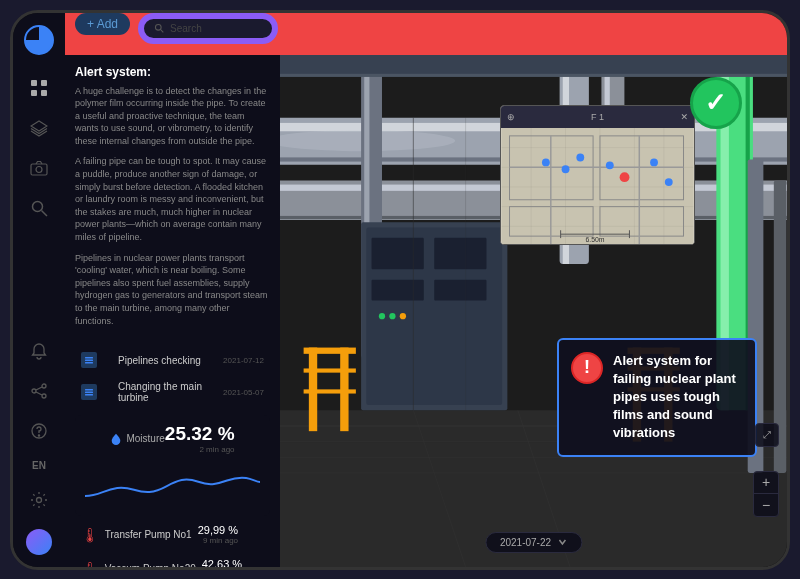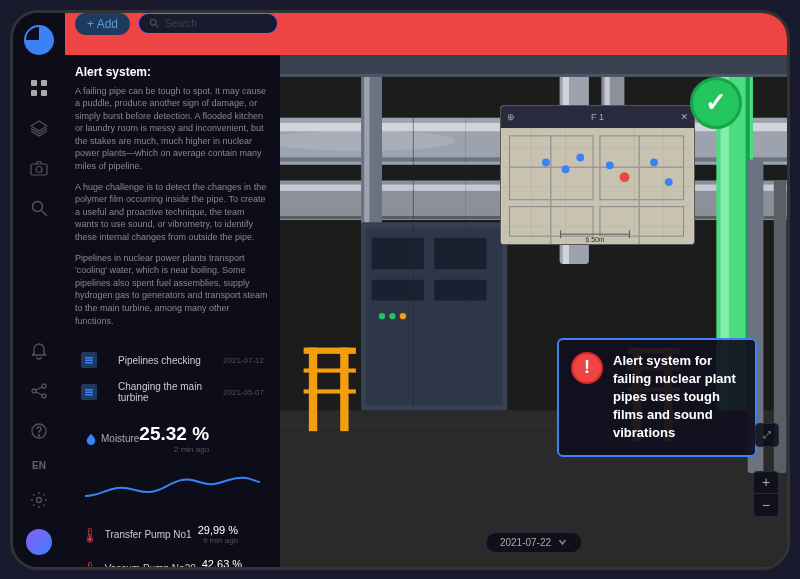--- a/index.html
+++ b/index.html
@@ -106,21 +106,21 @@
       font-size: 12px;
       cursor: pointer;
       display: flex;
       align-items: center;
       gap: 4px;
       white-space: nowrap;
     }
 
     .search-bar {
       background: #1a1a2e;
-      border: 1px solid #8b5cf6;
+      border: 6px solid #8b5cf6;
       border-radius: 16px;
       padding: 4px 10px;
       font-size: 11px;
       color: #666;
       width: 140px;
       display: flex;
       align-items: center;
       gap: 6px;
     }
 
@@ -228,21 +228,21 @@
     .moisture-widget {
       background: #0d0d1a;
       border-radius: 6px;
       padding: 8px 10px;
       margin-top: 4px;
     }
 
     .moisture-header {
       display: flex;
       align-items: center;
-      justify-content: flex-start;
+      justify-content: center;
     }
 
     .moisture-label {
       color: #aaa;
       font-size: 10px;
       display: flex;
       align-items: center;
       gap: 4px;
     }
 
@@ -518,22 +518,22 @@
             <line x1="9" y1="9" x2="13" y2="13"></line>
           </svg>
         <span style="color:#444;font-size:10px;">Search</span>
       </div>
     </div>
 
     <div class="content-area">
 
       <div class="left-panel">
         <div class="alert-title">Alert system:</div>
+        <div class="alert-text">A huge challenge is to detect the changes in the polymer film occurring inside the pipe. To create a useful and proactive technique, the team wants to use sound, or vibrometry, to identify these internal changes from outside the pipe.</div>
         <div class="alert-text">A failing pipe can be tough to spot. It may cause a puddle, produce another sign of damage, or simply burst before detection. A flooded kitchen or laundry room is messy and inconvenient, but the stakes are much, much higher in nuclear power plants—which on average contain many miles of pipeline.</div>
-        <div class="alert-text">A huge challenge is to detect the changes in the polymer film occurring inside the pipe. To create a useful and proactive technique, the team wants to use sound, or vibrometry, to identify these internal changes from outside the pipe.</div>
         <div class="alert-text">Pipelines in nuclear power plants transport 'cooling' water, which is near boiling. Some pipelines also spent fuel assemblies, supply hydrogen gas to generators and transport steam to the main turbine, among many other functions.</div>
 
         <div class="divider"></div>
 
         <div class="recent-item">
           <div class="recent-item-icon">
             <svg width="10" height="10" viewBox="0 0 10 10" fill="#3b82f6">
                 <rect x="1" y="2" width="8" height="1.5" rx="0.5"></rect>
                 <rect x="1" y="4.5" width="8" height="1.5" rx="0.5"></rect>
                 <rect x="1" y="7" width="8" height="1.5" rx="0.5"></rect>

